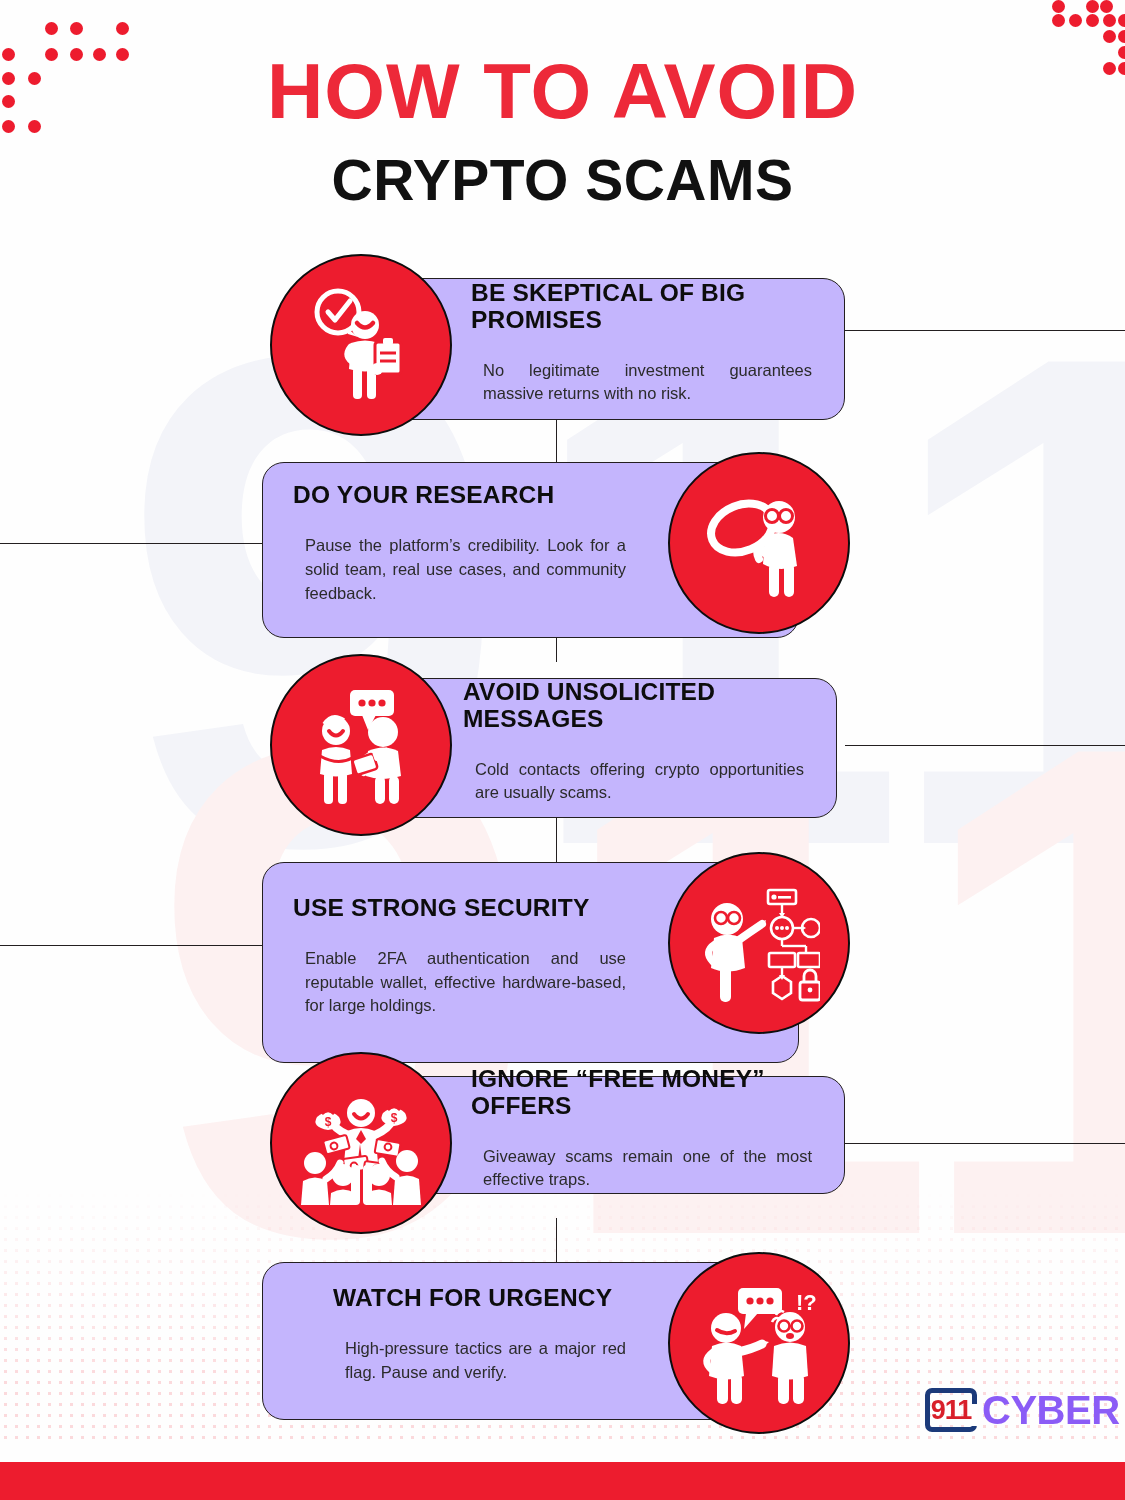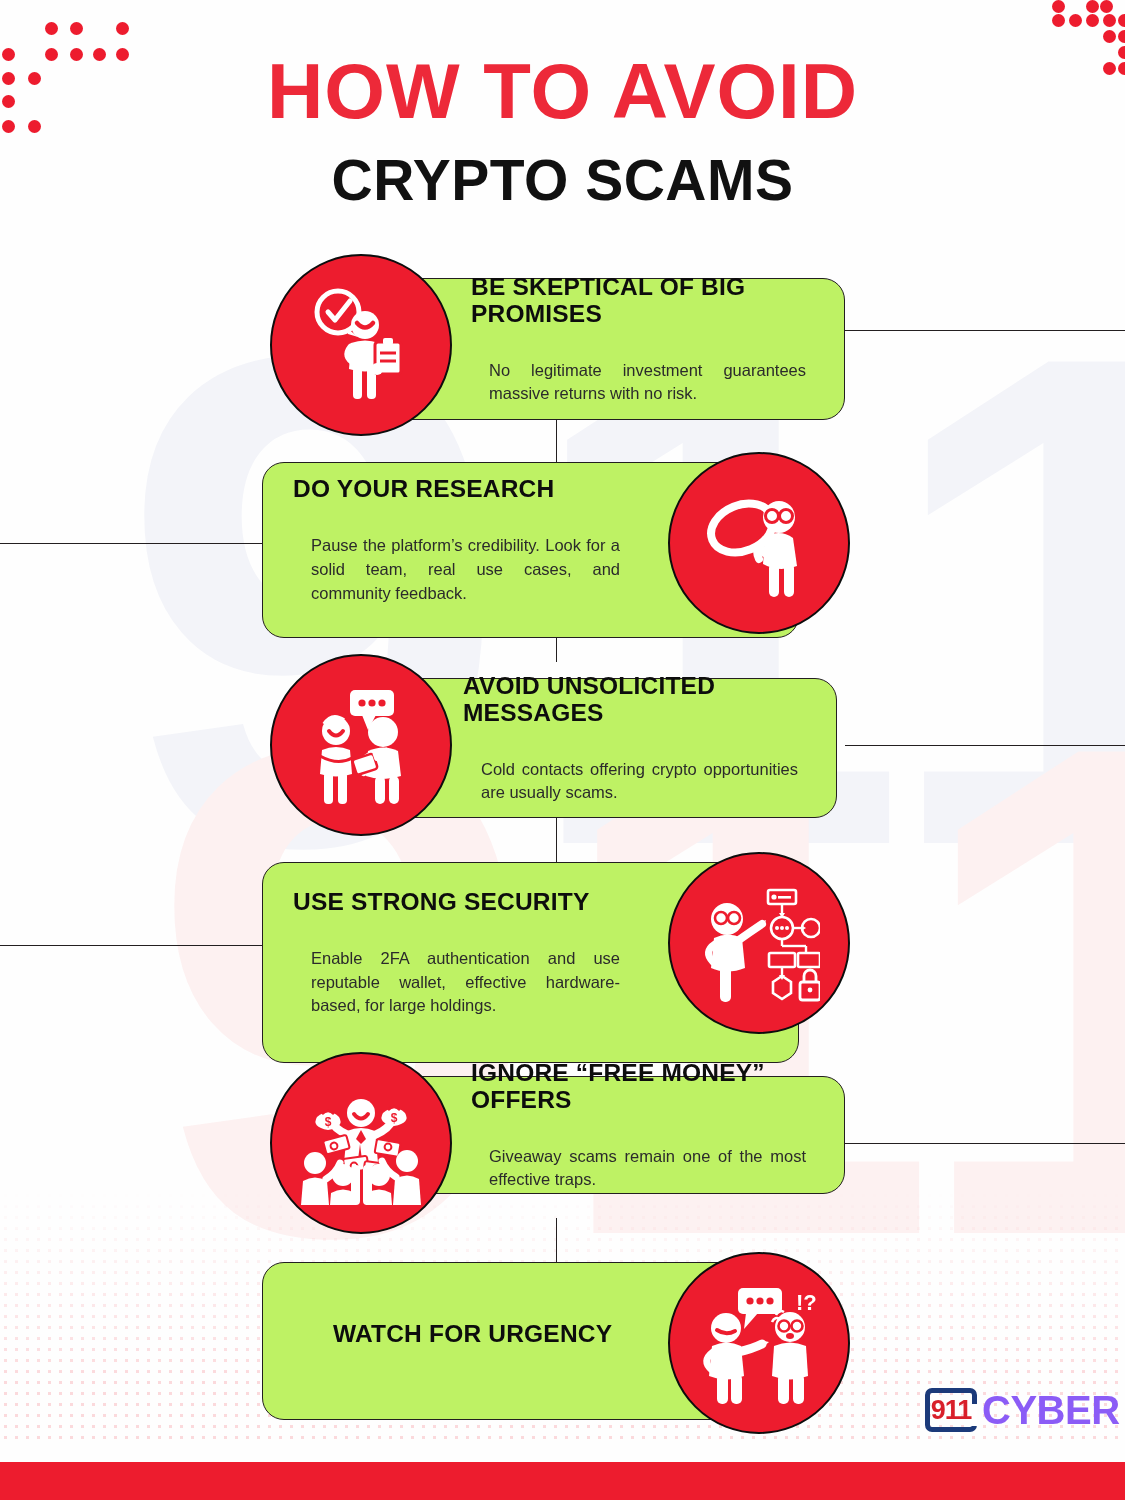--- a/index.html
+++ b/index.html
@@ -125,21 +125,21 @@
     font-family: "Liberation Sans", sans-serif;
     font-size: 57px;
     font-weight: 700;
     color: #111111;
     letter-spacing: 0.5px;
     line-height: 1.0;
     margin: 22px 0 0 0;
   }
   .card {
     position: absolute;
-    background: #bef264;
+    background: #c4b5fd;
     border: 1.8px solid #231f20;
     border-radius: 22px;
     box-sizing: border-box;
     z-index: 2;
   }
   .card-inner {
     position: absolute;
     top: 0;
     bottom: 0;
     display: flex;
@@ -154,21 +154,21 @@
     letter-spacing: 0.2px;
     margin: 0 0 13px 0;
     line-height: 1.1;
   }
   .card-body {
     font-family: "Liberation Sans", sans-serif;
     font-size: 16.5px;
     font-weight: 400;
     color: #2b2b2b;
     line-height: 1.45;
-    margin: 18px;
+    margin: 12px;
     text-align: justify;
   }
 
   .icon-circle {
     position: absolute;
     width: 178px;
     height: 178px;
     border-radius: 50%;
     background: #ed1c2e;
     border: 2.4px solid #0d0d0d;
@@ -473,20 +473,21 @@
       <path d="M68 112 q12 -7 24 0 l1 12 l-26 0 z" fill="#ffffff"></path>
 
       <rect x="52" y="84" width="9" height="40" rx="4" fill="#ffffff"></rect>
       <rect x="64" y="84" width="9" height="40" rx="4" fill="#ffffff"></rect>
     </svg>
   </div>
 
   <div class="card" style="left:262px; top:1262px; width:537px; height:158px;">
     <div class="card-inner" style="left:70px; right:160px;">
       <div class="card-title">WATCH FOR URGENCY</div>
+      <div class="card-body">High-pressure tactics are a major red flag. Pause and verify.</div>
     </div>
   </div>
   <div class="icon-circle" style="left:668px; top:1252px;">
     <svg width="122" height="122" viewBox="0 0 122 122" fill="none" aria-hidden="true">
 
       <rect x="40" y="6" width="44" height="26" rx="5" fill="#ffffff"></rect>
       <path d="M48 31 L46 47 L60 31 Z" fill="#ffffff"></path>
       <circle cx="52" cy="19" r="3.6" fill="#ed1c2e"></circle>
       <circle cx="62" cy="19" r="3.6" fill="#ed1c2e"></circle>
       <circle cx="72" cy="19" r="3.6" fill="#ed1c2e"></circle>

